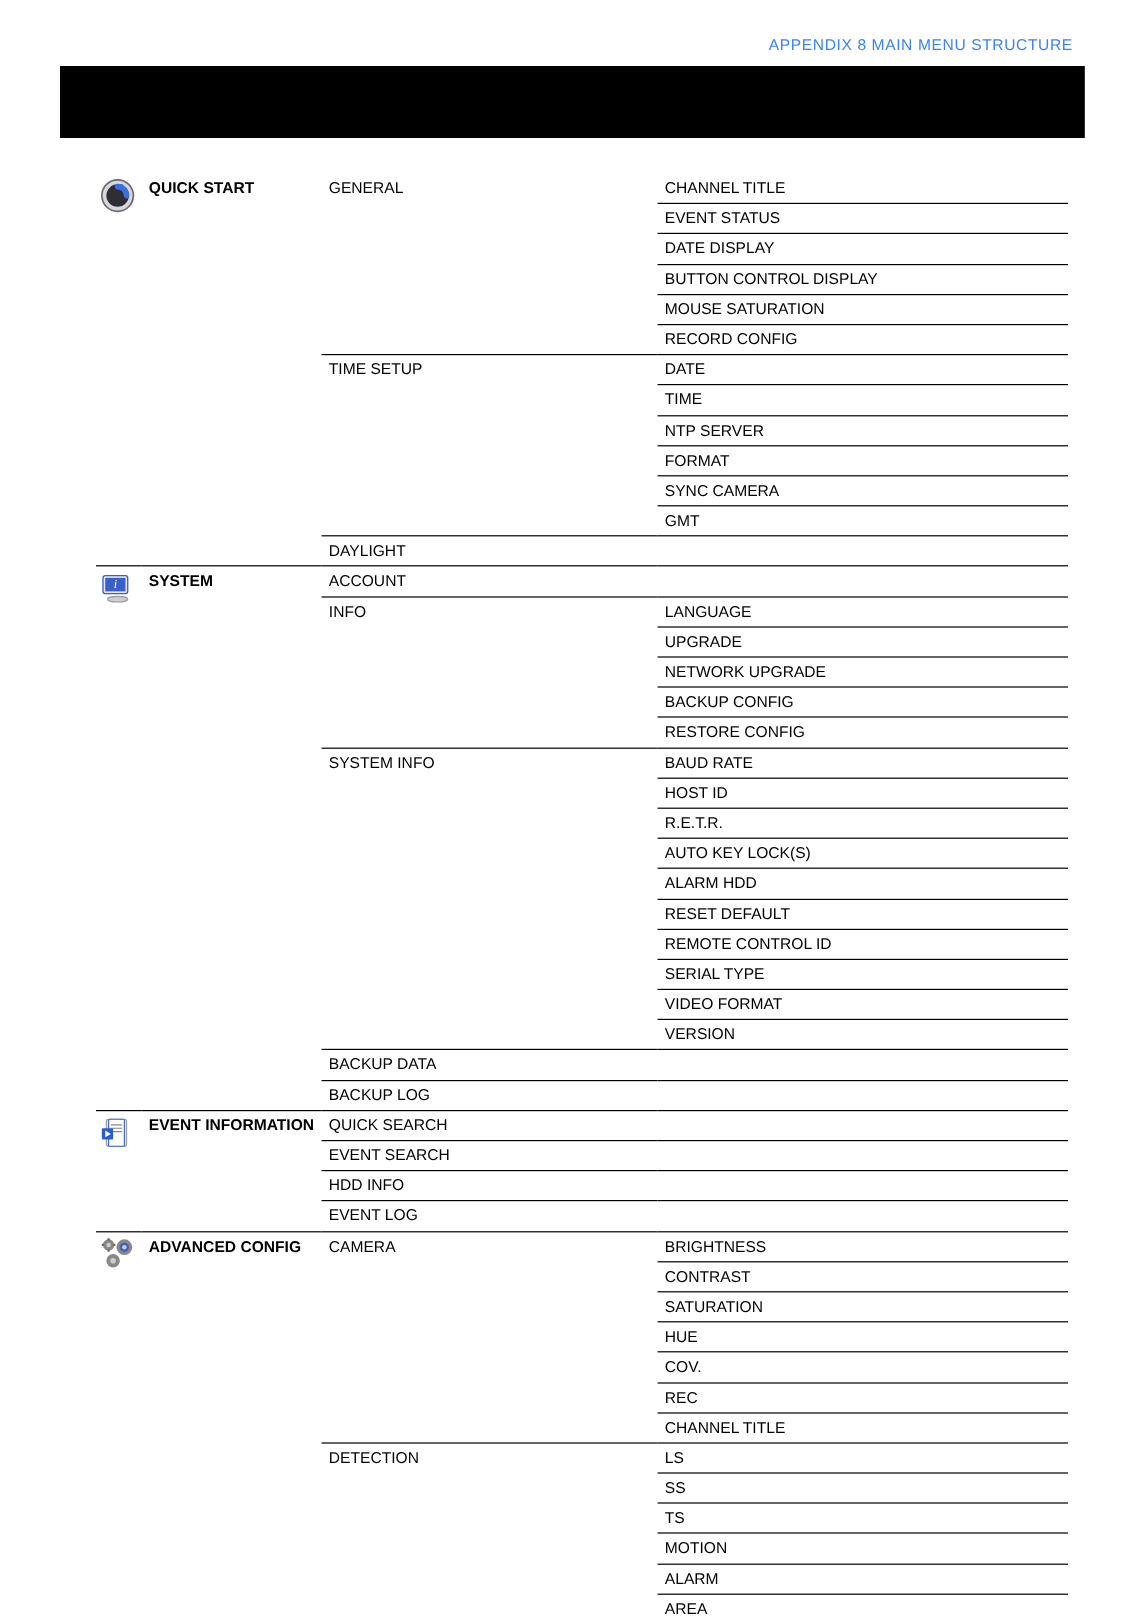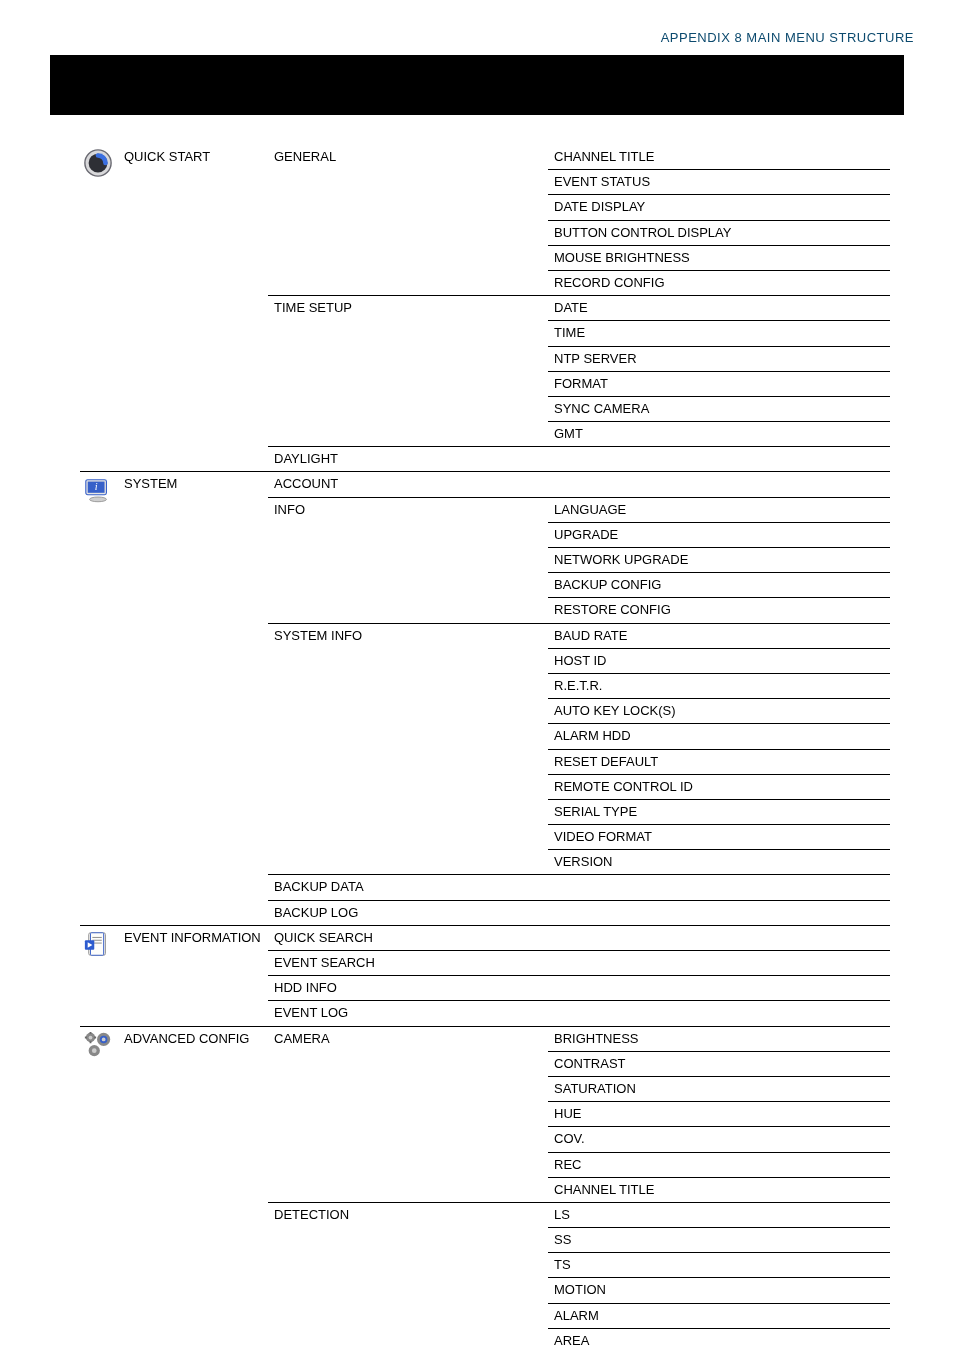--- a/index.html
+++ b/index.html
@@ -7,42 +7,42 @@
     background: #fff;
     font-family: Arial, Helvetica, sans-serif;
     width: 954px;
     margin: 0 auto;
     color: #000;
   }
   .page-header {
     text-align: right;
     font-size: 13px;
     letter-spacing: 0.5px;
-    padding: 30px 40px 10px 0;
-    color: #0c4a6e;
+    padding: 30px 60px 10px 0;
+    color: #3b82f6;
   }
   .black-block {
     background: #000;
     height: 60px;
     margin: 0 50px 30px 50px;
   }
   .menu-table {
     margin: 0 60px 0 80px;
     border-collapse: collapse;
     width: 810px;
     font-size: 13px;
   }
   .menu-table td {
     border-bottom: 1px solid #000;
     padding: 3px 6px;
     vertical-align: top;
     line-height: 1.4;
   }
   .col-icon { width: 38px; }
-  .col-section { width: 150px; }
+  .col-section { width: 150px; font-weight: bold; }
   .col-sub { width: 280px; }
   .col-leaf { width: 342px; }
   .icon-cell { padding: 2px !important; }
   .icon-box { width: 32px; height: 32px; display: flex; align-items: center; justify-content: center; }
   
   .ic svg { width: 30px; height: 30px; display:block;}
 </style>
 </head>
 <body>
 
@@ -69,21 +69,21 @@
       <tr>
         <td class="col-leaf">EVENT STATUS</td>
       </tr>
       <tr>
         <td class="col-leaf">DATE DISPLAY</td>
       </tr>
       <tr>
         <td class="col-leaf">BUTTON CONTROL DISPLAY</td>
       </tr>
       <tr>
-        <td class="col-leaf">MOUSE BRIGHTNESS</td>
+        <td class="col-leaf">MOUSE SATURATION</td>
       </tr>
       <tr>
         <td class="col-leaf">RECORD CONFIG</td>
       </tr>
       <tr>
         <td class="col-sub" rowspan="6">TIME SETUP</td>
         <td class="col-leaf">DATE</td>
       </tr>
       <tr>
         <td class="col-leaf">TIME</td>

